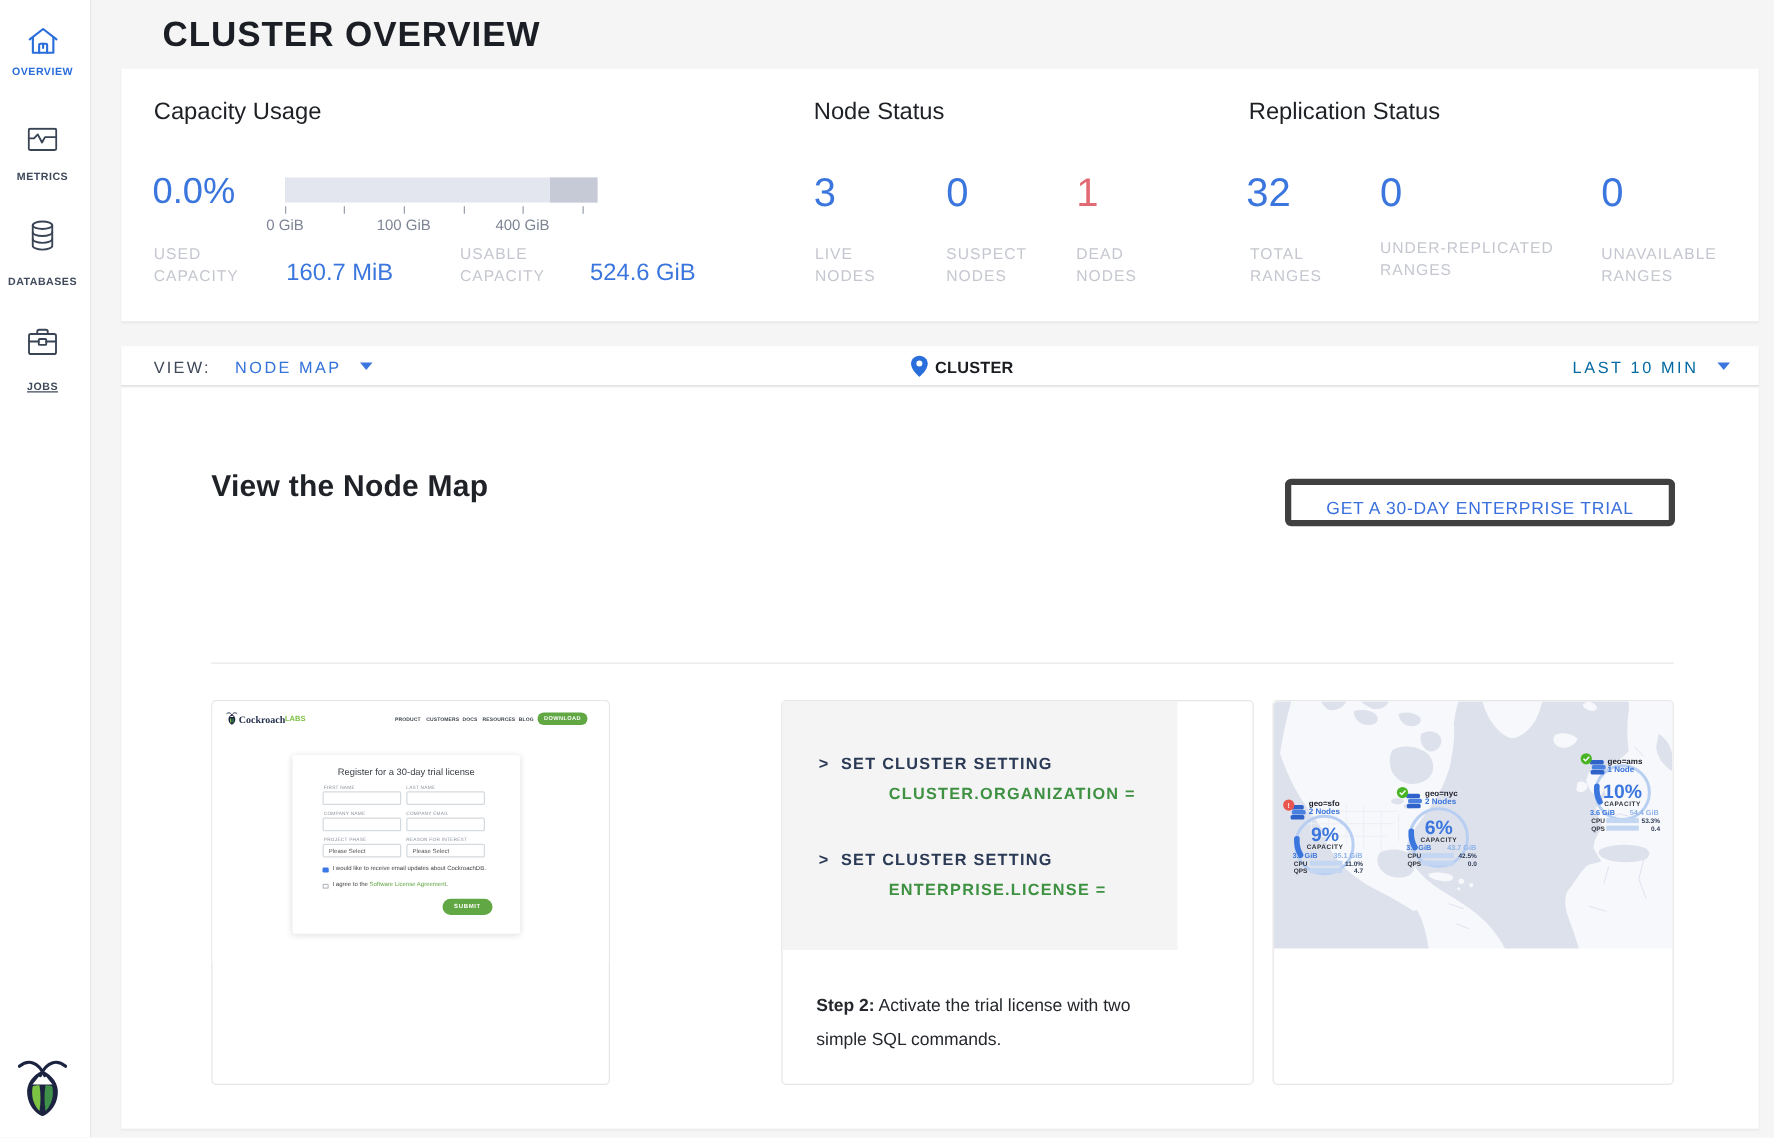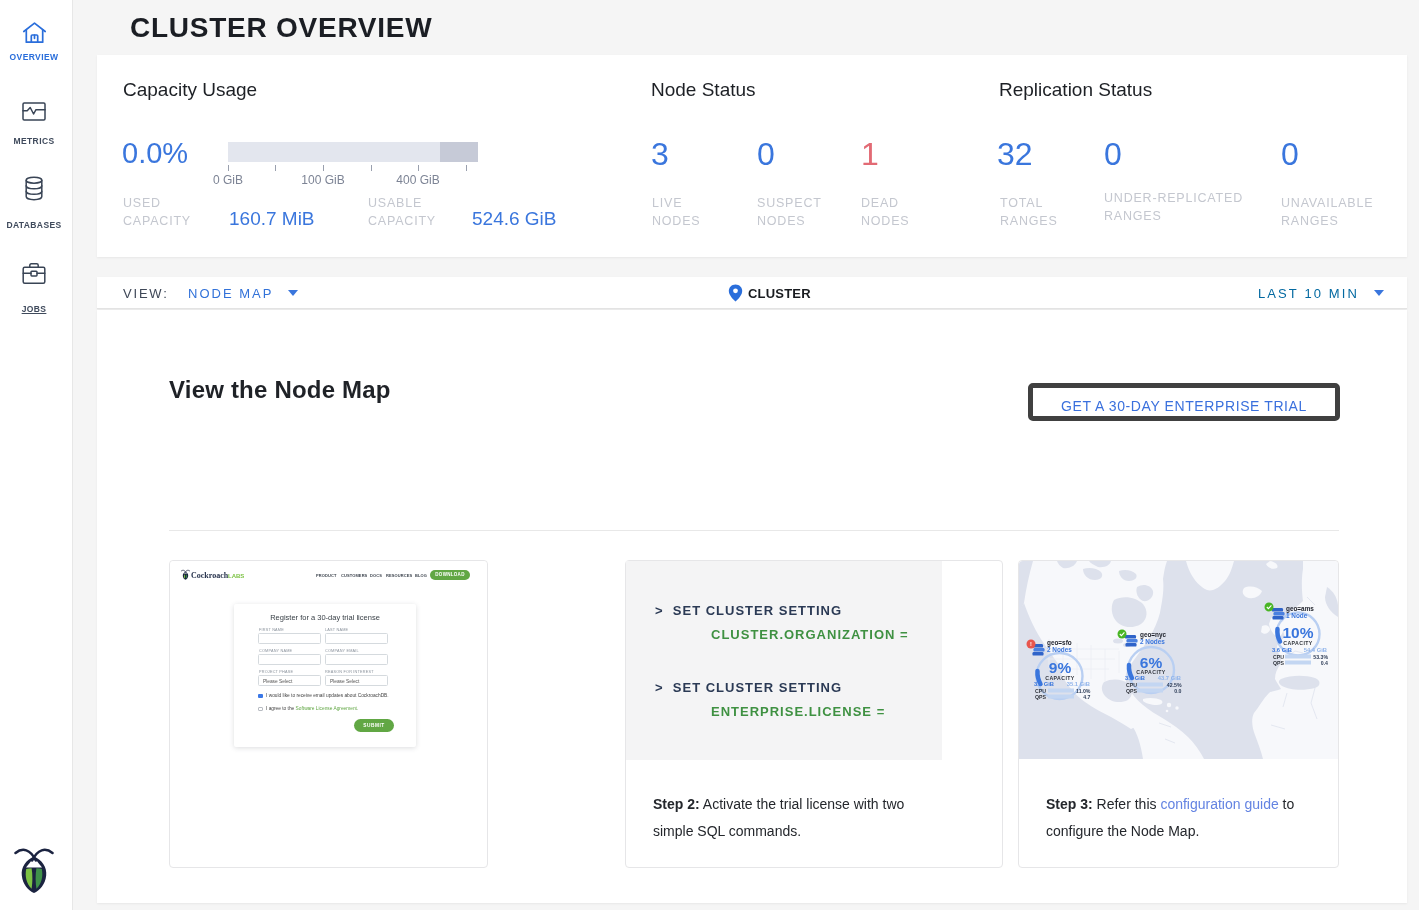--- a/index.html
+++ b/index.html
@@ -322,17 +322,16 @@
             <rect x="1.5" y="4" width="11" height="3.6" rx="1.2" fill="#4a80e0"></rect>
             <rect x="0.5" y="8" width="11" height="3.6" rx="1.2" fill="#2f63c9"></rect>
           </g>
           <circle cx="250" cy="46" r="4.5" fill="#49b525"></circle>
           <path d="M247.8,46 L249.4,47.6 L252.4,44.4" stroke="#fff" stroke-width="1.1" fill="none"></path>
           <text x="267" y="50" font-size="6.4" font-weight="bold" fill="#1b1e28">geo=ams</text>
           <text x="267" y="56.5" font-size="6.4" font-weight="bold" fill="#3a76dd">1 Node</text>
         </g>
       </svg>
       </div>
-      <div class="steptxt"><b>Step 3:</b> Refer this <a class="lnk" href="#">configuration guide</a> to<br>configure the Node Map.</div>
     </div>
   </div>
 
 </div>
 
 </body></html>

